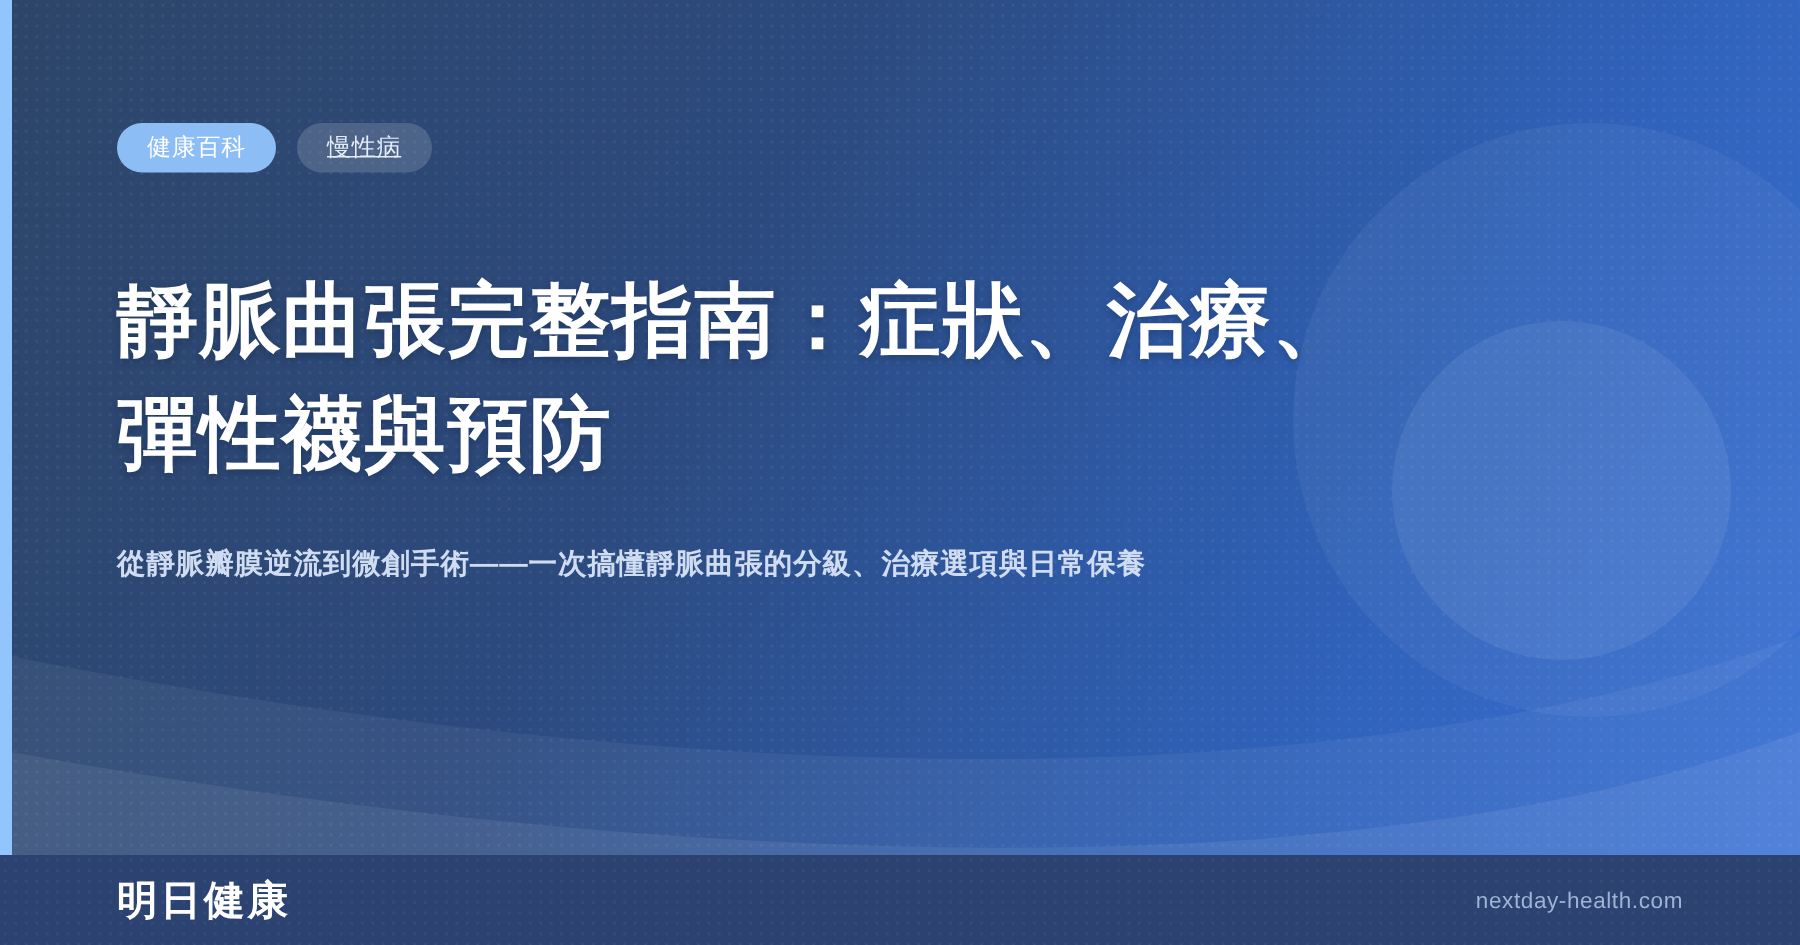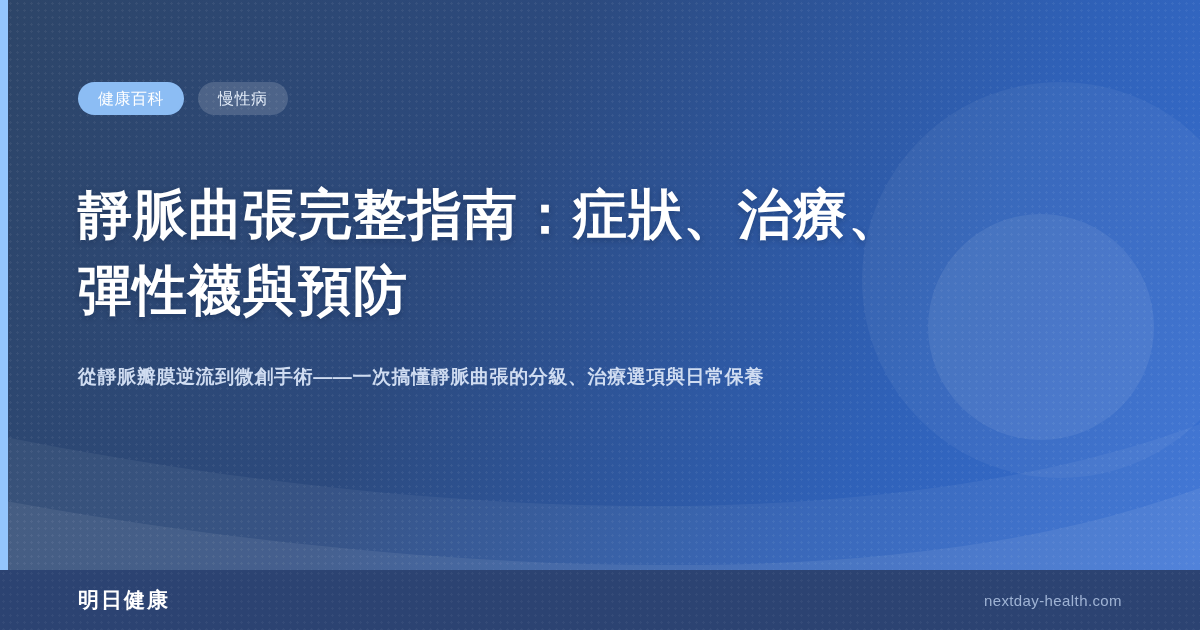--- a/index.html
+++ b/index.html
@@ -111,20 +111,21 @@
     letter-spacing: 0.5px;
     white-space: nowrap;
   }
   .badge-primary {
     background: #8cbdf4;
     color: #ffffff;
   }
   .badge-secondary {
     background: rgba(255,255,255,0.155);
     color: #e3ecf9;
+    text-decoration: underline;
   }
 
   .headline {
     position: absolute;
     left: 0;
     top: 176px;
     width: 830px;
     margin: 0;
     font-size: 54px;
     line-height: 76px;
@@ -158,21 +159,21 @@
     display: flex;
     align-items: center;
     justify-content: space-between;
     padding: 0 78px;
     z-index: 6;
   }
   .footer .dot-texture { opacity: 0.75; }
 
   .brand {
     position: relative;
-    font-size: 21px;
+    font-size: 27px;
     font-weight: 700;
     color: #ffffff;
     letter-spacing: 2px;
     z-index: 2;
   }
 
   .site-url {
     position: relative;
     font-size: 15px;
     font-weight: 400;

